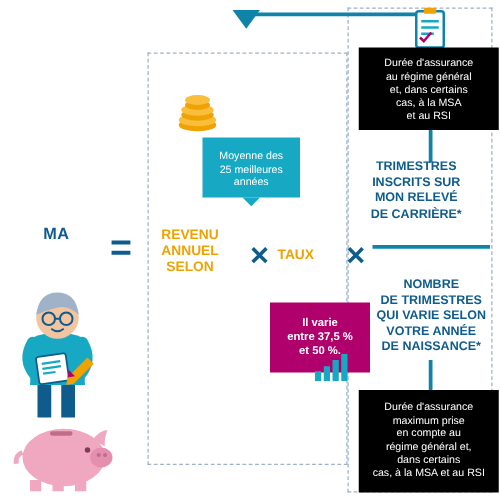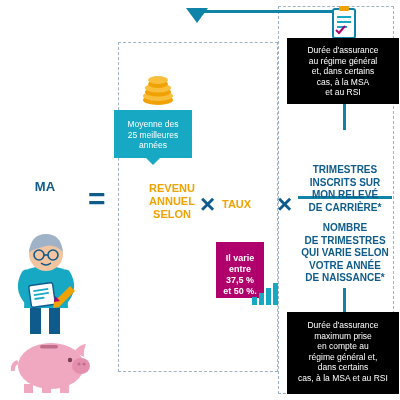--- a/index.html
+++ b/index.html
@@ -38,21 +38,21 @@
     font-weight:bold;
     line-height:1;
   }
   .op-eq{font-size:30px;left:88px;top:184px;}
   .op-x1{font-size:26px;left:200px;top:191px;}
   .op-x2{font-size:26px;left:277px;top:191px;}
 
   
   .revenu{
     position:absolute;
-    left:136px;top:182px;width:72px;
+    left:116px;top:182px;width:72px;
     text-align:center;
     color:#f0a202;
     font-weight:bold;
     font-size:11px;
     line-height:13px;
   }
   .taux{
     position:absolute;
     left:222px;top:198px;width:52px;
     color:#f0a202;
@@ -63,21 +63,21 @@
 
   
   .blue-caps{
     position:absolute;
     color:#0f5c8c;
     font-weight:bold;
     font-size:10px;
     line-height:12.5px;
     text-align:center;
   }
-  #trimestres-inscrits{left:296px;top:128px;width:98px;margin-top:36px;}
+  #trimestres-inscrits{left:284px;top:128px;width:98px;}
   #nombre-trimestres{left:296px;top:222px;width:98px;}
 
   
   .bubble{
     position:absolute;
     color:#ffffff;
     font-size:8.5px;
     line-height:10.5px;
     text-align:center;
     box-sizing:border-box;
@@ -100,21 +100,21 @@
     left:287px;top:38px;width:112px;height:66px;
     padding-top:7px;
   }
   #bubble-duree-max{
     left:287px;top:312px;width:112px;height:82px;
     padding-top:8px;
   }
 
   #bubble-taux{
     background:#b0006b;
-    left:216px;top:242px;width:48px;height:56px;
+    left:216px;top:242px;width:80px;height:56px;
     padding-top:11px;
     font-size:9px;line-height:11px;font-weight:bold;
   }
 
   
   .conn{position:absolute;background:#0f84a8;}
 
   
   .art{position:absolute;}
 </style>
@@ -153,21 +153,21 @@
     <svg width="40" height="34" viewBox="0 0 40 34">
       <ellipse cx="20" cy="28" rx="15" ry="5" fill="#f0a202"></ellipse>
       <ellipse cx="20" cy="24" rx="15" ry="5" fill="#f8be3c"></ellipse>
       <ellipse cx="20" cy="20" rx="13" ry="4.5" fill="#f0a202"></ellipse>
       <ellipse cx="20" cy="16" rx="13" ry="4.5" fill="#f8be3c"></ellipse>
       <ellipse cx="20" cy="12" rx="10" ry="4" fill="#f0a202"></ellipse>
       <ellipse cx="20" cy="8" rx="10" ry="4" fill="#f8be3c"></ellipse>
     </svg>
   </div>
 
-  <div class="bubble" id="bubble-25-annees" style="white-space:pre-line;">Moyenne des
+  <div class="bubble" id="bubble-25-annees" style="white-space:pre-line;margin-left:48px;">Moyenne des
 25 meilleures
 années</div>
 
   <div class="bubble teal" id="bubble-duree-general" style="white-space:pre-line;">Durée d'assurance
 au régime général
 et, dans certains
 cas, à la MSA
 et au RSI</div>
 
   <div class="bubble teal" id="bubble-duree-max" style="white-space:pre-line;">Durée d'assurance

